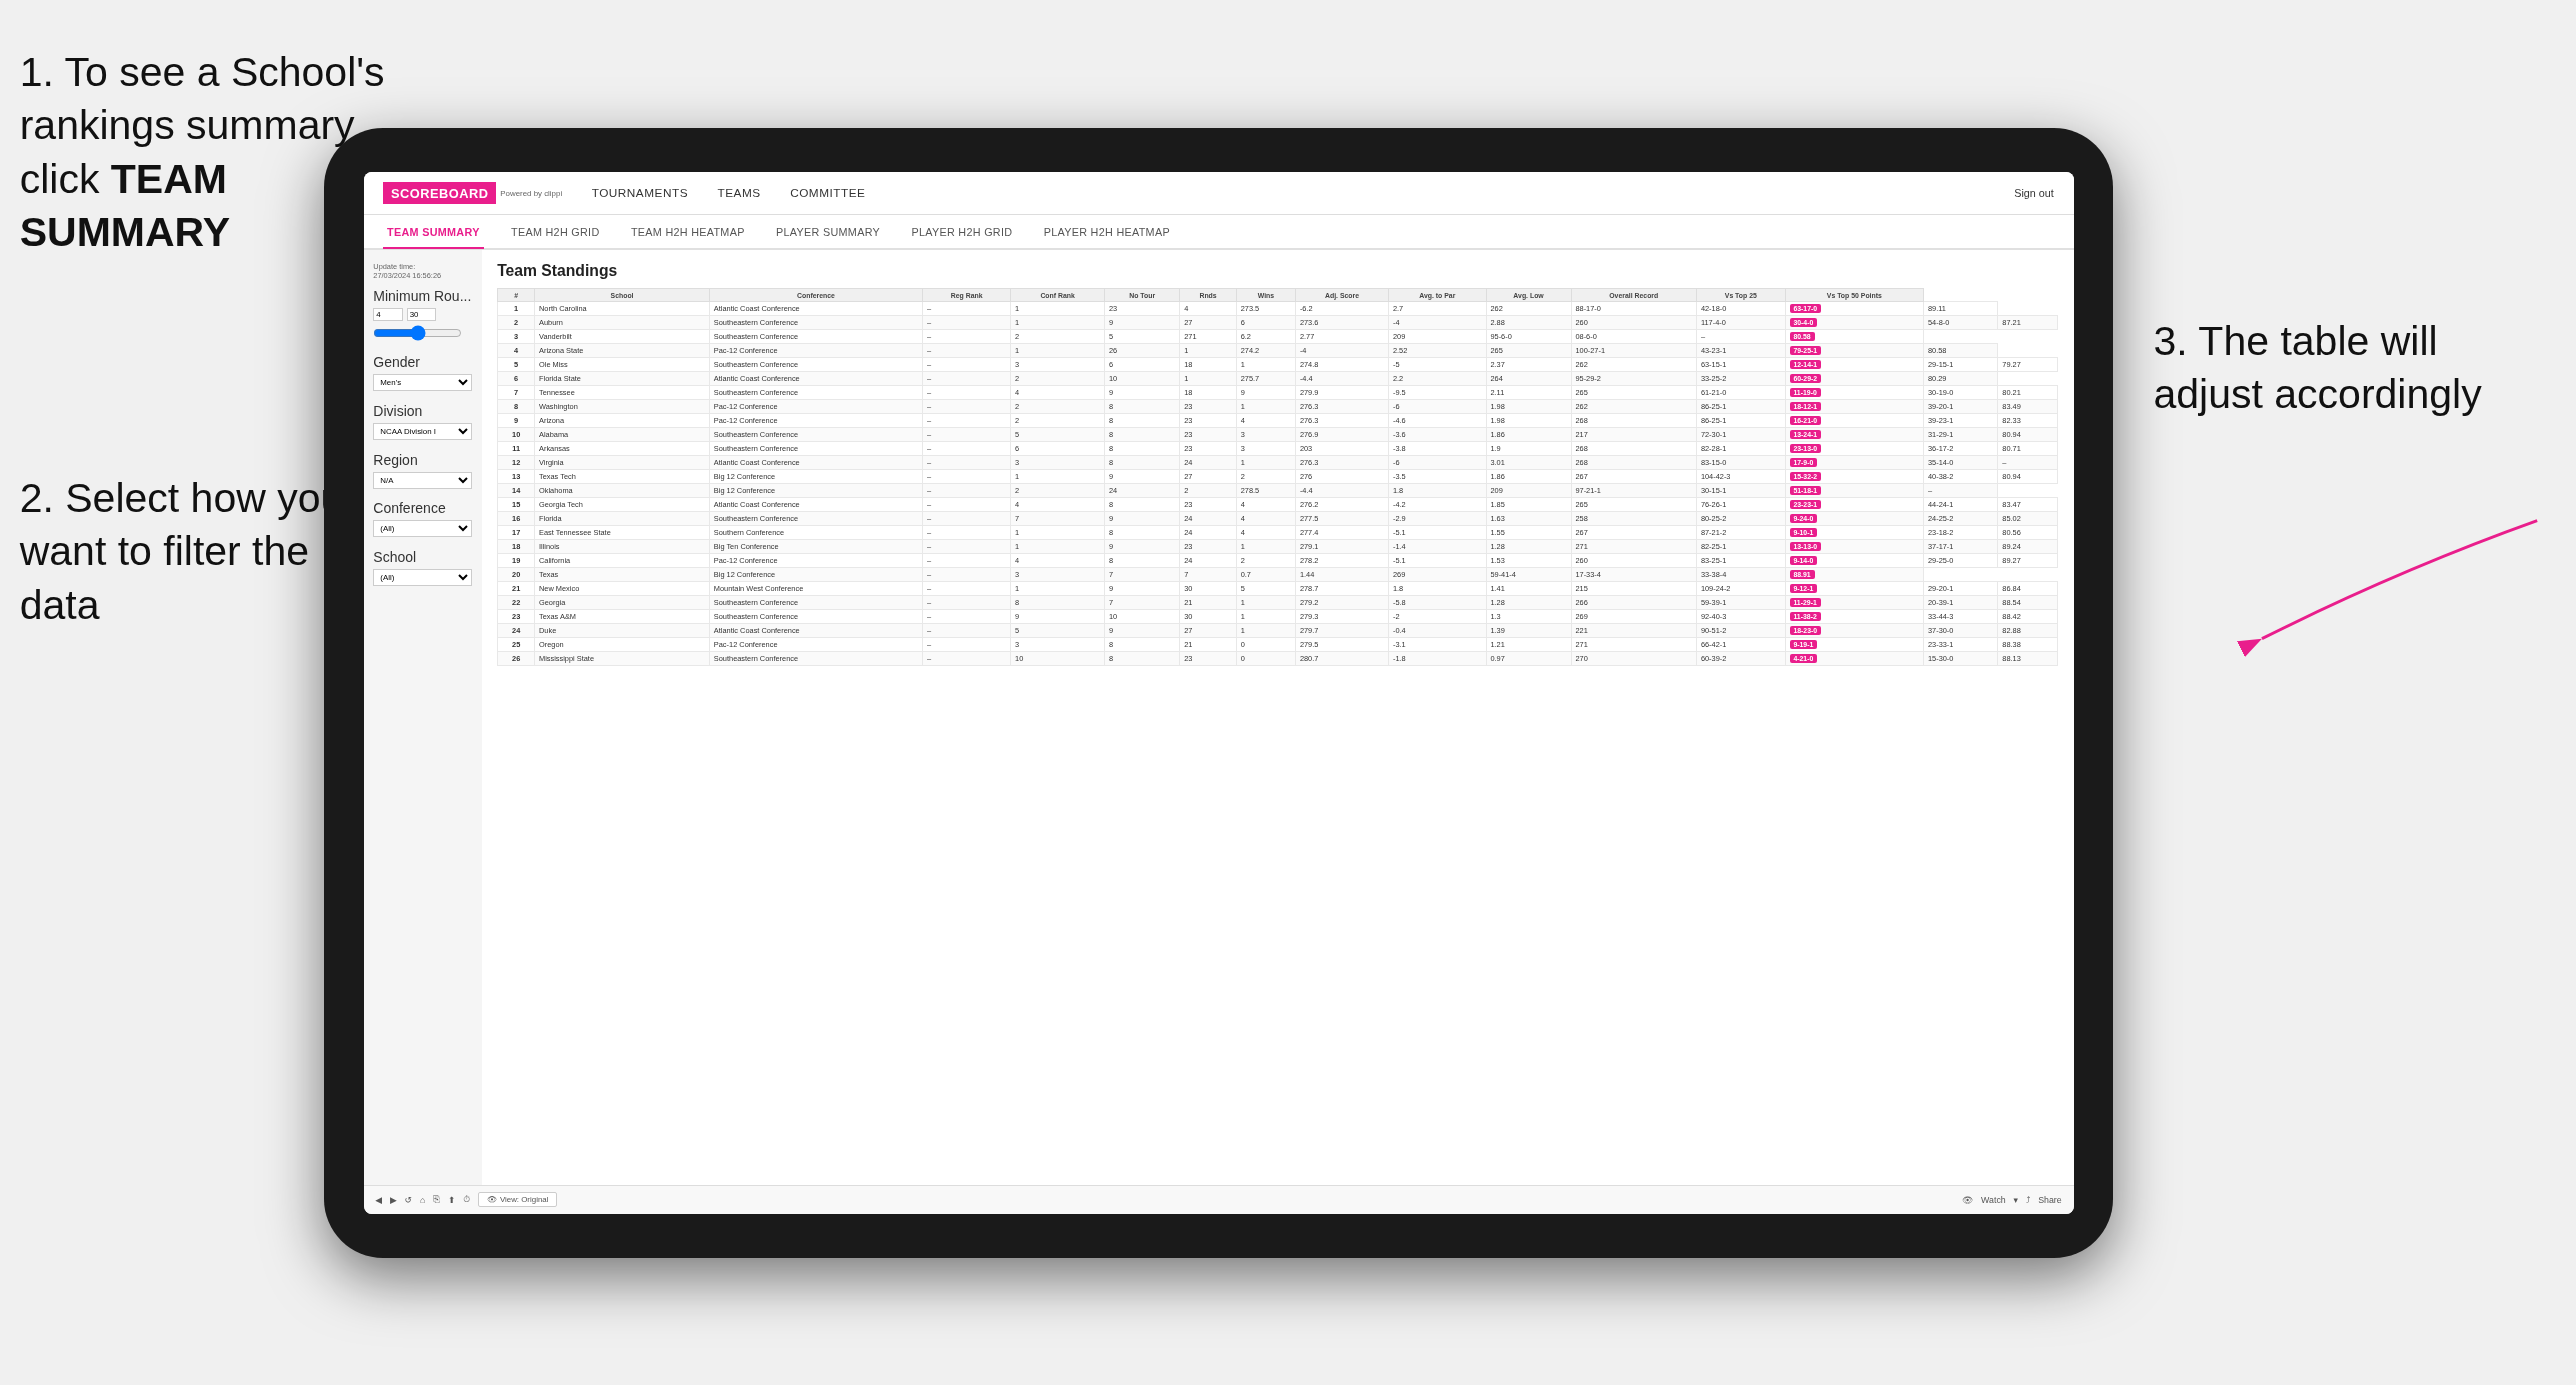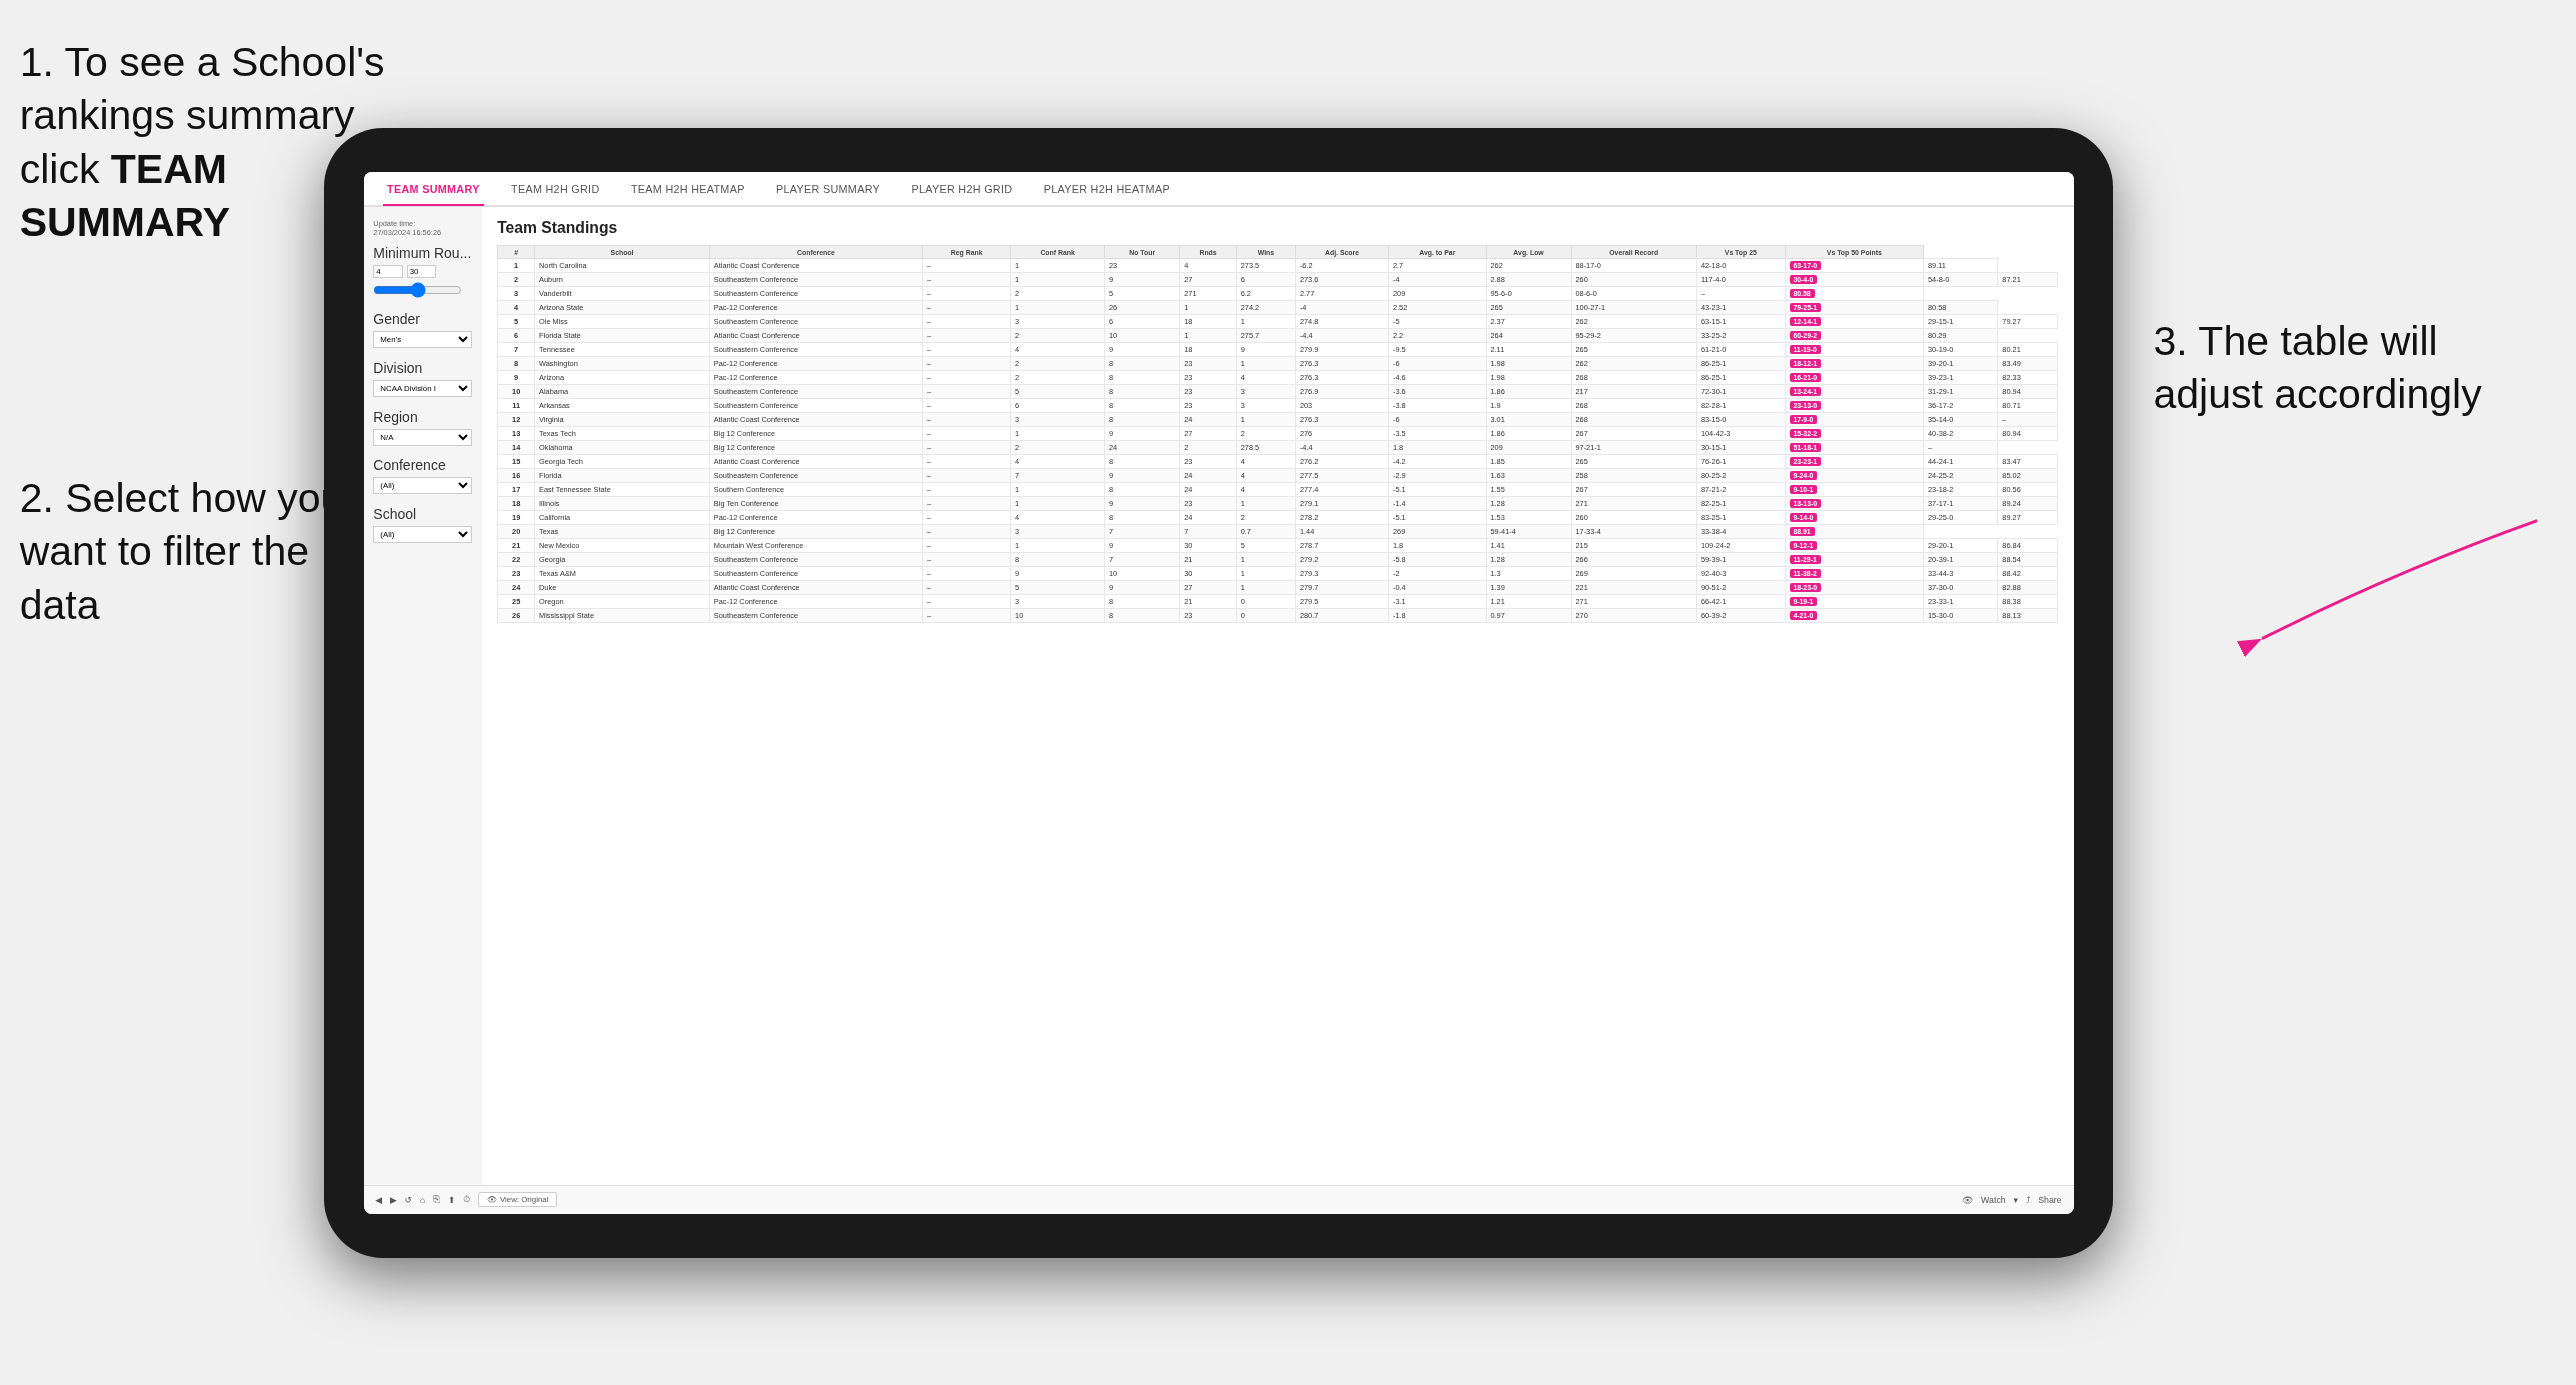--- a/index.html
+++ b/index.html
@@ -14,21 +14,21 @@
 
     
     .annotation {
       position: absolute;
       font-size: 41px;
       color: #111;
       line-height: 1.3;
     }
     .annotation strong { font-weight: 900; }
 
-    #ann1 { top: 36px; left: 19.7px; width: 373px; }
+    #ann1 { top: 46px; left: 19.7px; width: 373px; }
     #ann2 { top: 472px; left: 19.7px; width: 334px; }
     #ann3 { top: 315px; right: 29.5px; width: 393px; text-align: left; }
 
     
     .arrow-svg {
       position: absolute;
       pointer-events: none;
     }
 
     
@@ -293,20 +293,36 @@
     <marker id="arrowhead3" markerWidth="8" markerHeight="6" refX="0" refY="3" orient="auto">
       <polygon points="8 0, 0 3, 8 6" fill="#e91e8c"></polygon>
     </marker>
   </defs>
   <path d="M 340 30 Q 200 80 60 150" stroke="#e91e8c" stroke-width="3" fill="none" marker-end="url(#arrowhead3)"></path>
 </svg>
 
 <div class="tablet">
   <div class="tablet-screen">
 
+    <div class="top-nav">
+      <div class="logo-area">
+        <div class="logo-box">
+          <span>SCOREBOARD</span>
+        </div>
+        <span class="logo-sub">Powered by clippi</span>
+      </div>
+      <div class="nav-links">
+        <span>TOURNAMENTS</span>
+        <span>TEAMS</span>
+        <span>COMMITTEE</span>
+      </div>
+      <div class="sign-out">
+        <span>Sign out</span>
+      </div>
+    </div>
 
     <div class="sub-nav">
       <div class="sub-nav-item active">
         <span>TEAM SUMMARY</span>
       </div>
       <div class="sub-nav-item">
         <span>TEAM H2H GRID</span>
       </div>
       <div class="sub-nav-item">
         <span>TEAM H2H HEATMAP</span>

